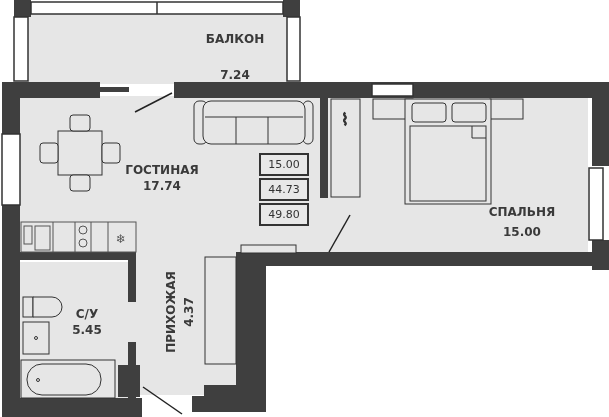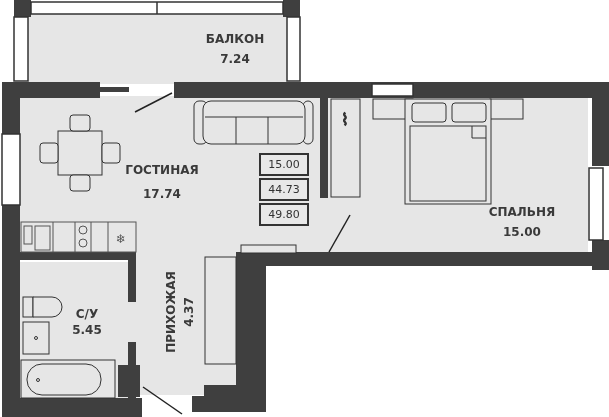--- a/index.html
+++ b/index.html
@@ -121,26 +121,26 @@
   </g>
 
   <g stroke="#333" stroke-width="1" fill="#e6e6e6">
     <rect x="205" y="257" width="31" height="107"></rect>
     <rect x="241" y="245" width="55" height="8"></rect>
   </g>
 </svg>
 
 <div class="lbl" style="left:200px; top:31px; width:70px;text-align:center;">
   <span>БАЛКОН</span>
-  <span style="margin-top:4px;">7.24</span>
+  <span style="margin-top:20px;">7.24</span>
 </div>
 
 <div class="lbl" style="left:122px; top:162px; width:80px;text-align:center;">
   <span>ГОСТИНАЯ</span>
-  <span style="margin-top:8px;">17.74</span>
+  <span style="margin-top:0;">17.74</span>
 </div>
 
 <div class="lbl" style="left:482px; top:204px; width:80px;">
   <span>СПАЛЬНЯ</span>
   <span style="margin-top:4px;">15.00</span>
 </div>
 
 <div class="lbl" style="left:62px; top:306px; width:50px;">
   <span>С/У</span>
   <span style="">5.45</span>

